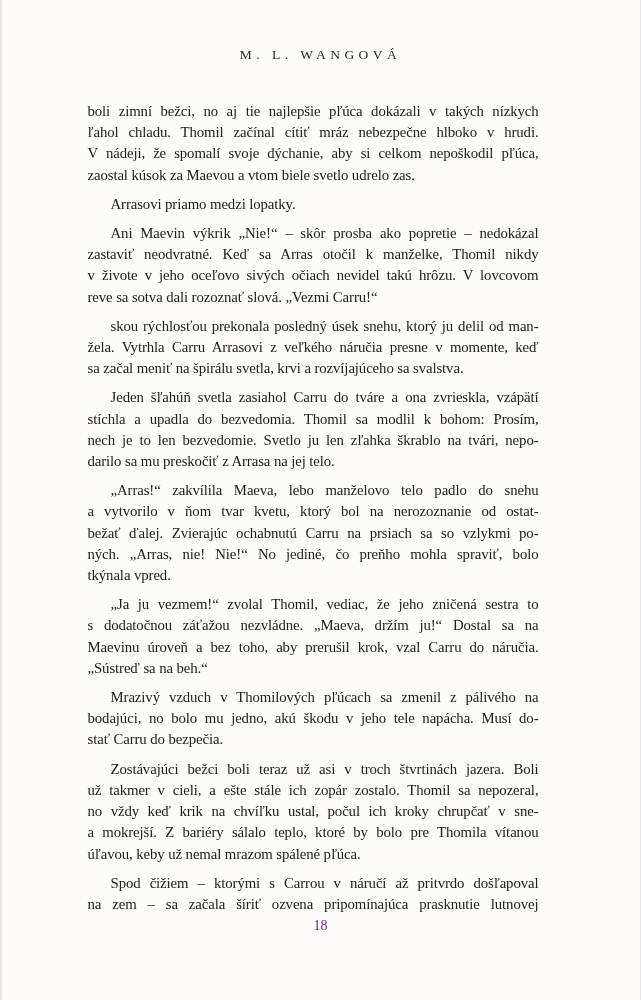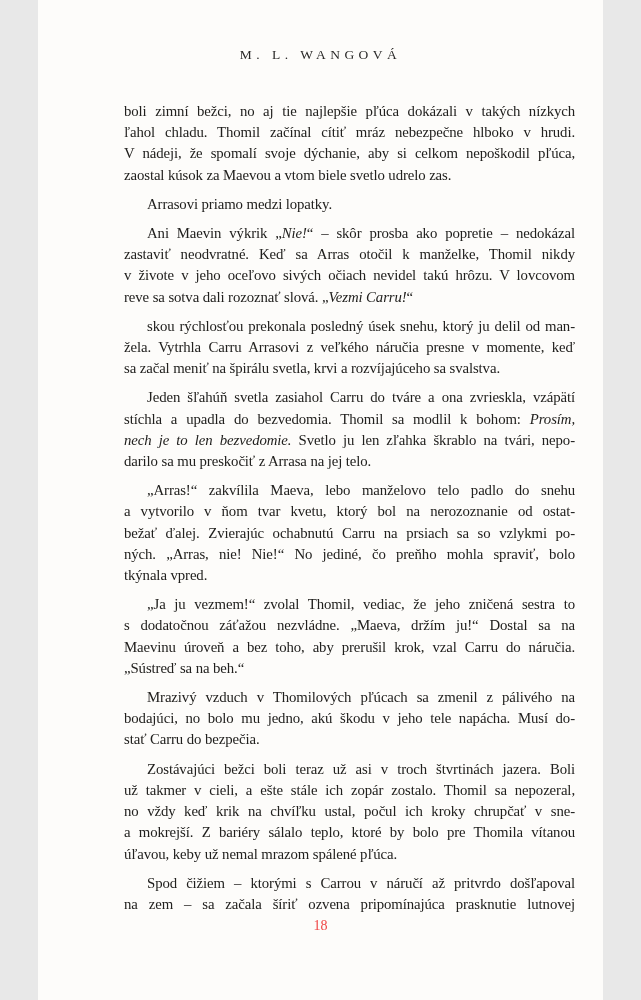--- a/index.html
+++ b/index.html
@@ -2,21 +2,21 @@
 <html><head>
 <meta charset="utf-8">
 <style>
   html, body {
     margin: 0;
     padding: 0;
     background: #e8e8e8;
   }
   .page {
     position: relative;
-    width: 565px;
+    width: 638px;
     height: 1000px;
     margin: 0 auto;
     background: #fdfcfa;
     color: #21201e;
     font-family: "Liberation Serif", "DejaVu Serif", serif;
     overflow: hidden;
   }
   .running-header {
     position: absolute;
     top: 47px;
@@ -41,29 +41,29 @@
   .line {
     text-align: justify;
     text-align-last: justify;
   }
   .line.left {
     text-align-last: left;
   }
   .para.indent .line:first-child {
     text-indent: 23px;
   }
-  .it { font-style: italic; }
+  .it { }
   .page-number {
     position: absolute;
     top: 918px;
     left: 0;
     right: 0;
     text-align: center;
     font-size: 14px;
-    color: #ef4444;
+    color: #701a75;
   }
 </style>
 </head>
 <body>
 
 <div class="page">
   <div class="running-header">M. L. WANGOVÁ</div>
 
   <div class="text-block" id="text-block">
       <div class="para">

